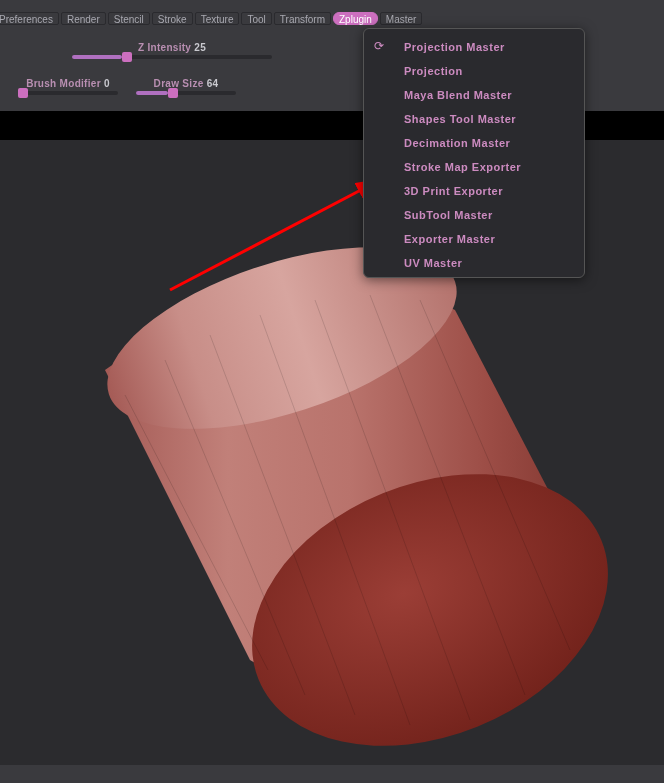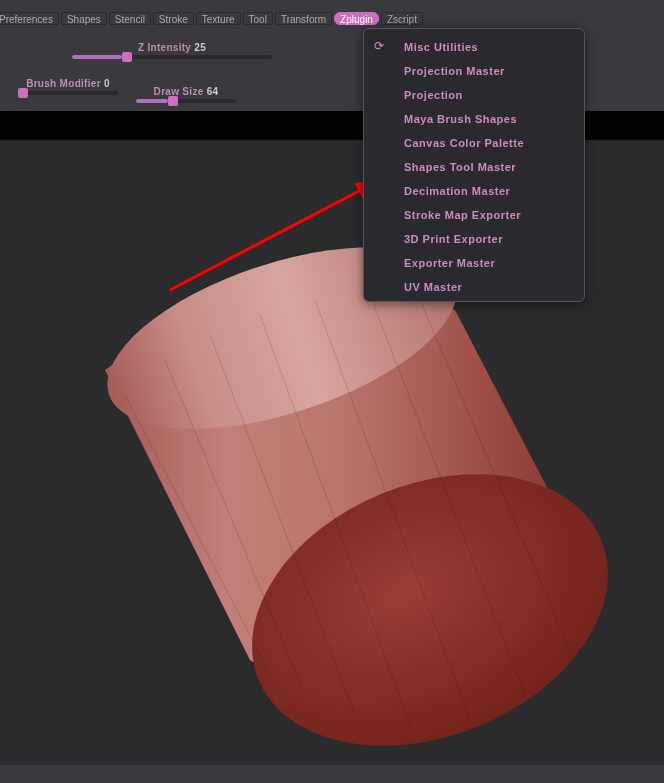--- a/index.html
+++ b/index.html
@@ -71,21 +71,21 @@
     border-radius: 2px;
   }
   .slider-thumb {
     position: absolute; top: -3px;
     width: 10px; height: 10px;
     background: #cc6fbf;
     border-radius: 2px;
   }
   .s-zint  { top: 16px; left: 72px; }
   .s-brush { top: 52px; left: 18px; }
-  .s-draw  { top: 60px; left: 136px; }
+  .s-draw  { top: 52px; left: 136px; }
   .s-zint .slider-track  { width: 200px; }
   .s-brush .slider-track { width: 100px; }
   .s-draw .slider-track  { width: 100px; }
 
   .canvas {
     position: absolute;
     top: 140px; left: 0; right: 0; bottom: 18px;
     background: #2b2b2e;
   }
   .bottom-strip {
@@ -124,28 +124,28 @@
     position: absolute;
     top: 125px; left: 160px;
     pointer-events: none;
   }
 </style>
 </head>
 <body>
 
 <div class="menubar">
   <div class="menu-btn">Preferences</div>
-  <div class="menu-btn">Shapes</div>
+  <div class="menu-btn">Render</div>
   <div class="menu-btn">Stencil</div>
   <div class="menu-btn">Stroke</div>
   <div class="menu-btn">Texture</div>
   <div class="menu-btn">Tool</div>
   <div class="menu-btn">Transform</div>
   <div class="menu-btn active">Zplugin</div>
-  <div class="menu-btn">Zscript</div>
+  <div class="menu-btn">Master</div>
 </div>
 
 <div class="slider-row">
   <div class="slider s-zint">
     <div class="slider-label">
       <span>Z Intensity</span>
       <span class="slider-val">25</span>
     </div>
     <div class="slider-track">
         <div class="slider-fill" style="width:25%"></div>
@@ -222,26 +222,25 @@
   <defs>
     <marker id="ah" markerWidth="10" markerHeight="10" refX="8" refY="3" orient="auto">
       <path d="M0,0 L9,3 L0,6 Z" fill="#ff0000"></path>
     </marker>
   </defs>
   <line x1="10" y1="165" x2="220" y2="55" stroke="#ff0000" stroke-width="3" marker-end="url(#ah)"></line>
 </svg>
 
 <div class="dropdown">
   <span class="dropdown-refresh">⟳</span>
-  <div class="dropdown-item">Misc Utilities</div>
   <div class="dropdown-item">Projection Master</div>
   <div class="dropdown-item">Projection</div>
-  <div class="dropdown-item">Maya Brush Shapes</div>
-  <div class="dropdown-item">Canvas Color Palette</div>
+  <div class="dropdown-item">Maya Blend Master</div>
   <div class="dropdown-item">Shapes Tool Master</div>
   <div class="dropdown-item">Decimation Master</div>
   <div class="dropdown-item">Stroke Map Exporter</div>
   <div class="dropdown-item">3D Print Exporter</div>
+  <div class="dropdown-item">SubTool Master</div>
   <div class="dropdown-item">Exporter Master</div>
   <div class="dropdown-item">UV Master</div>
 </div>
 
 <div class="bottom-strip"></div>
 
 </body></html>

